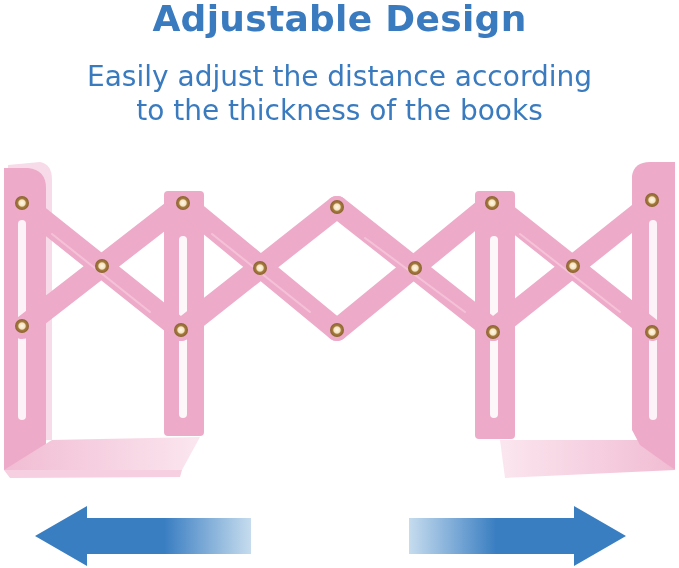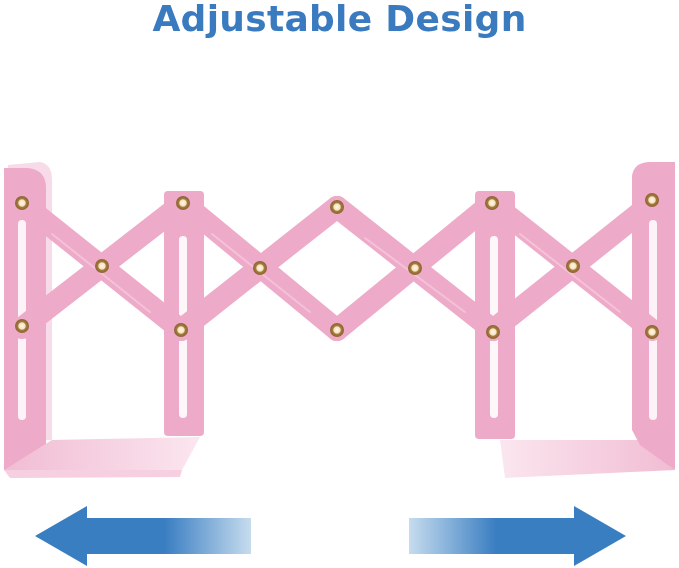--- a/index.html
+++ b/index.html
@@ -7,20 +7,22 @@
   .title { position:absolute; left:0; top:-2px; width:679px; text-align:center; font-size:36px; font-weight:bold; color:#3a7bbf; letter-spacing:0.3px; }
   .subtitle { position:absolute; left:0; top:60px; width:679px; text-align:center; font-size:28px; line-height:34px; color:#3a7bbf; font-weight:normal; }
   .product { position:absolute; left:0; top:150px; width:679px; height:340px; }
   .arrows { position:absolute; left:0; top:490px; width:679px; height:78px; }
 </style>
 </head>
 <body>
 
 <div class="title">Adjustable Design</div>
 <div class="subtitle">
+  <div>Easily adjust the distance according</div>
+  <div>to the thickness of the books</div>
 </div>
 
 <svg class="product" viewBox="0 150 679 340" width="679" height="340">
   <defs>
     <linearGradient id="baseL" x1="0" y1="0" x2="1" y2="0">
       <stop offset="0" stop-color="#f1bcd3"></stop>
       <stop offset="1" stop-color="#fbe6ef"></stop>
     </linearGradient>
     <linearGradient id="baseR" x1="0" y1="0" x2="1" y2="0">
       <stop offset="0" stop-color="#fbe6ef"></stop>

